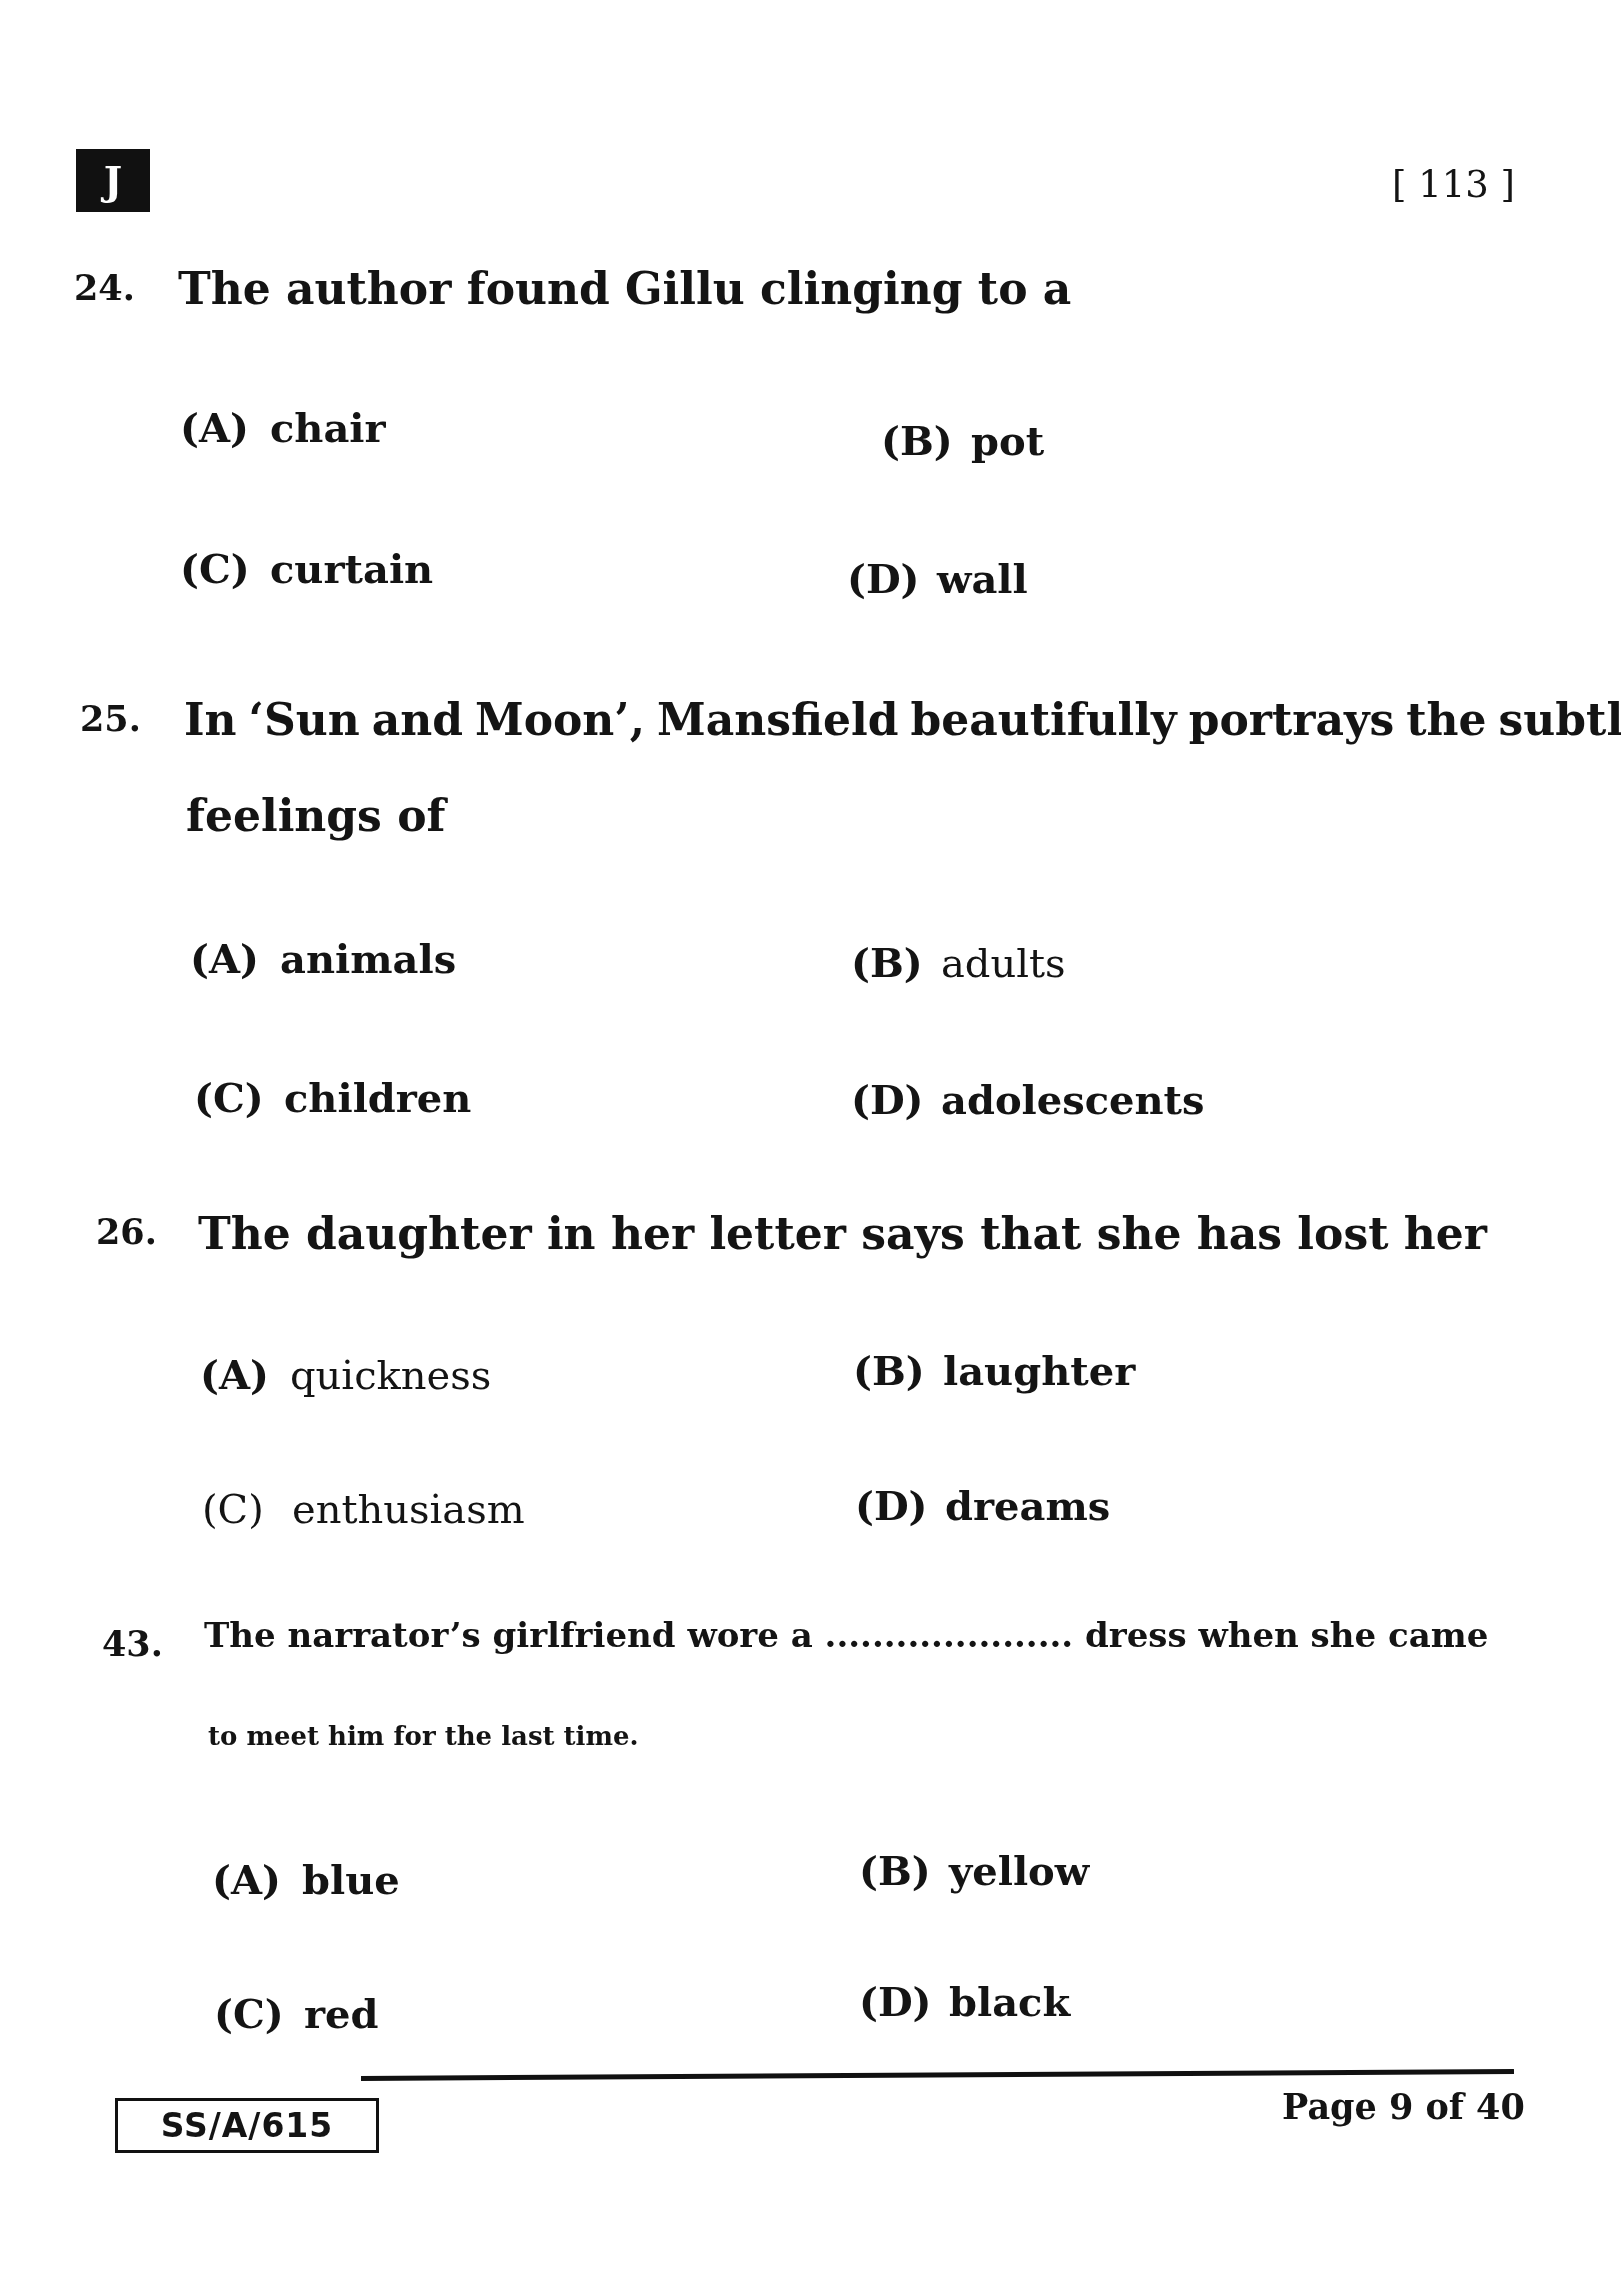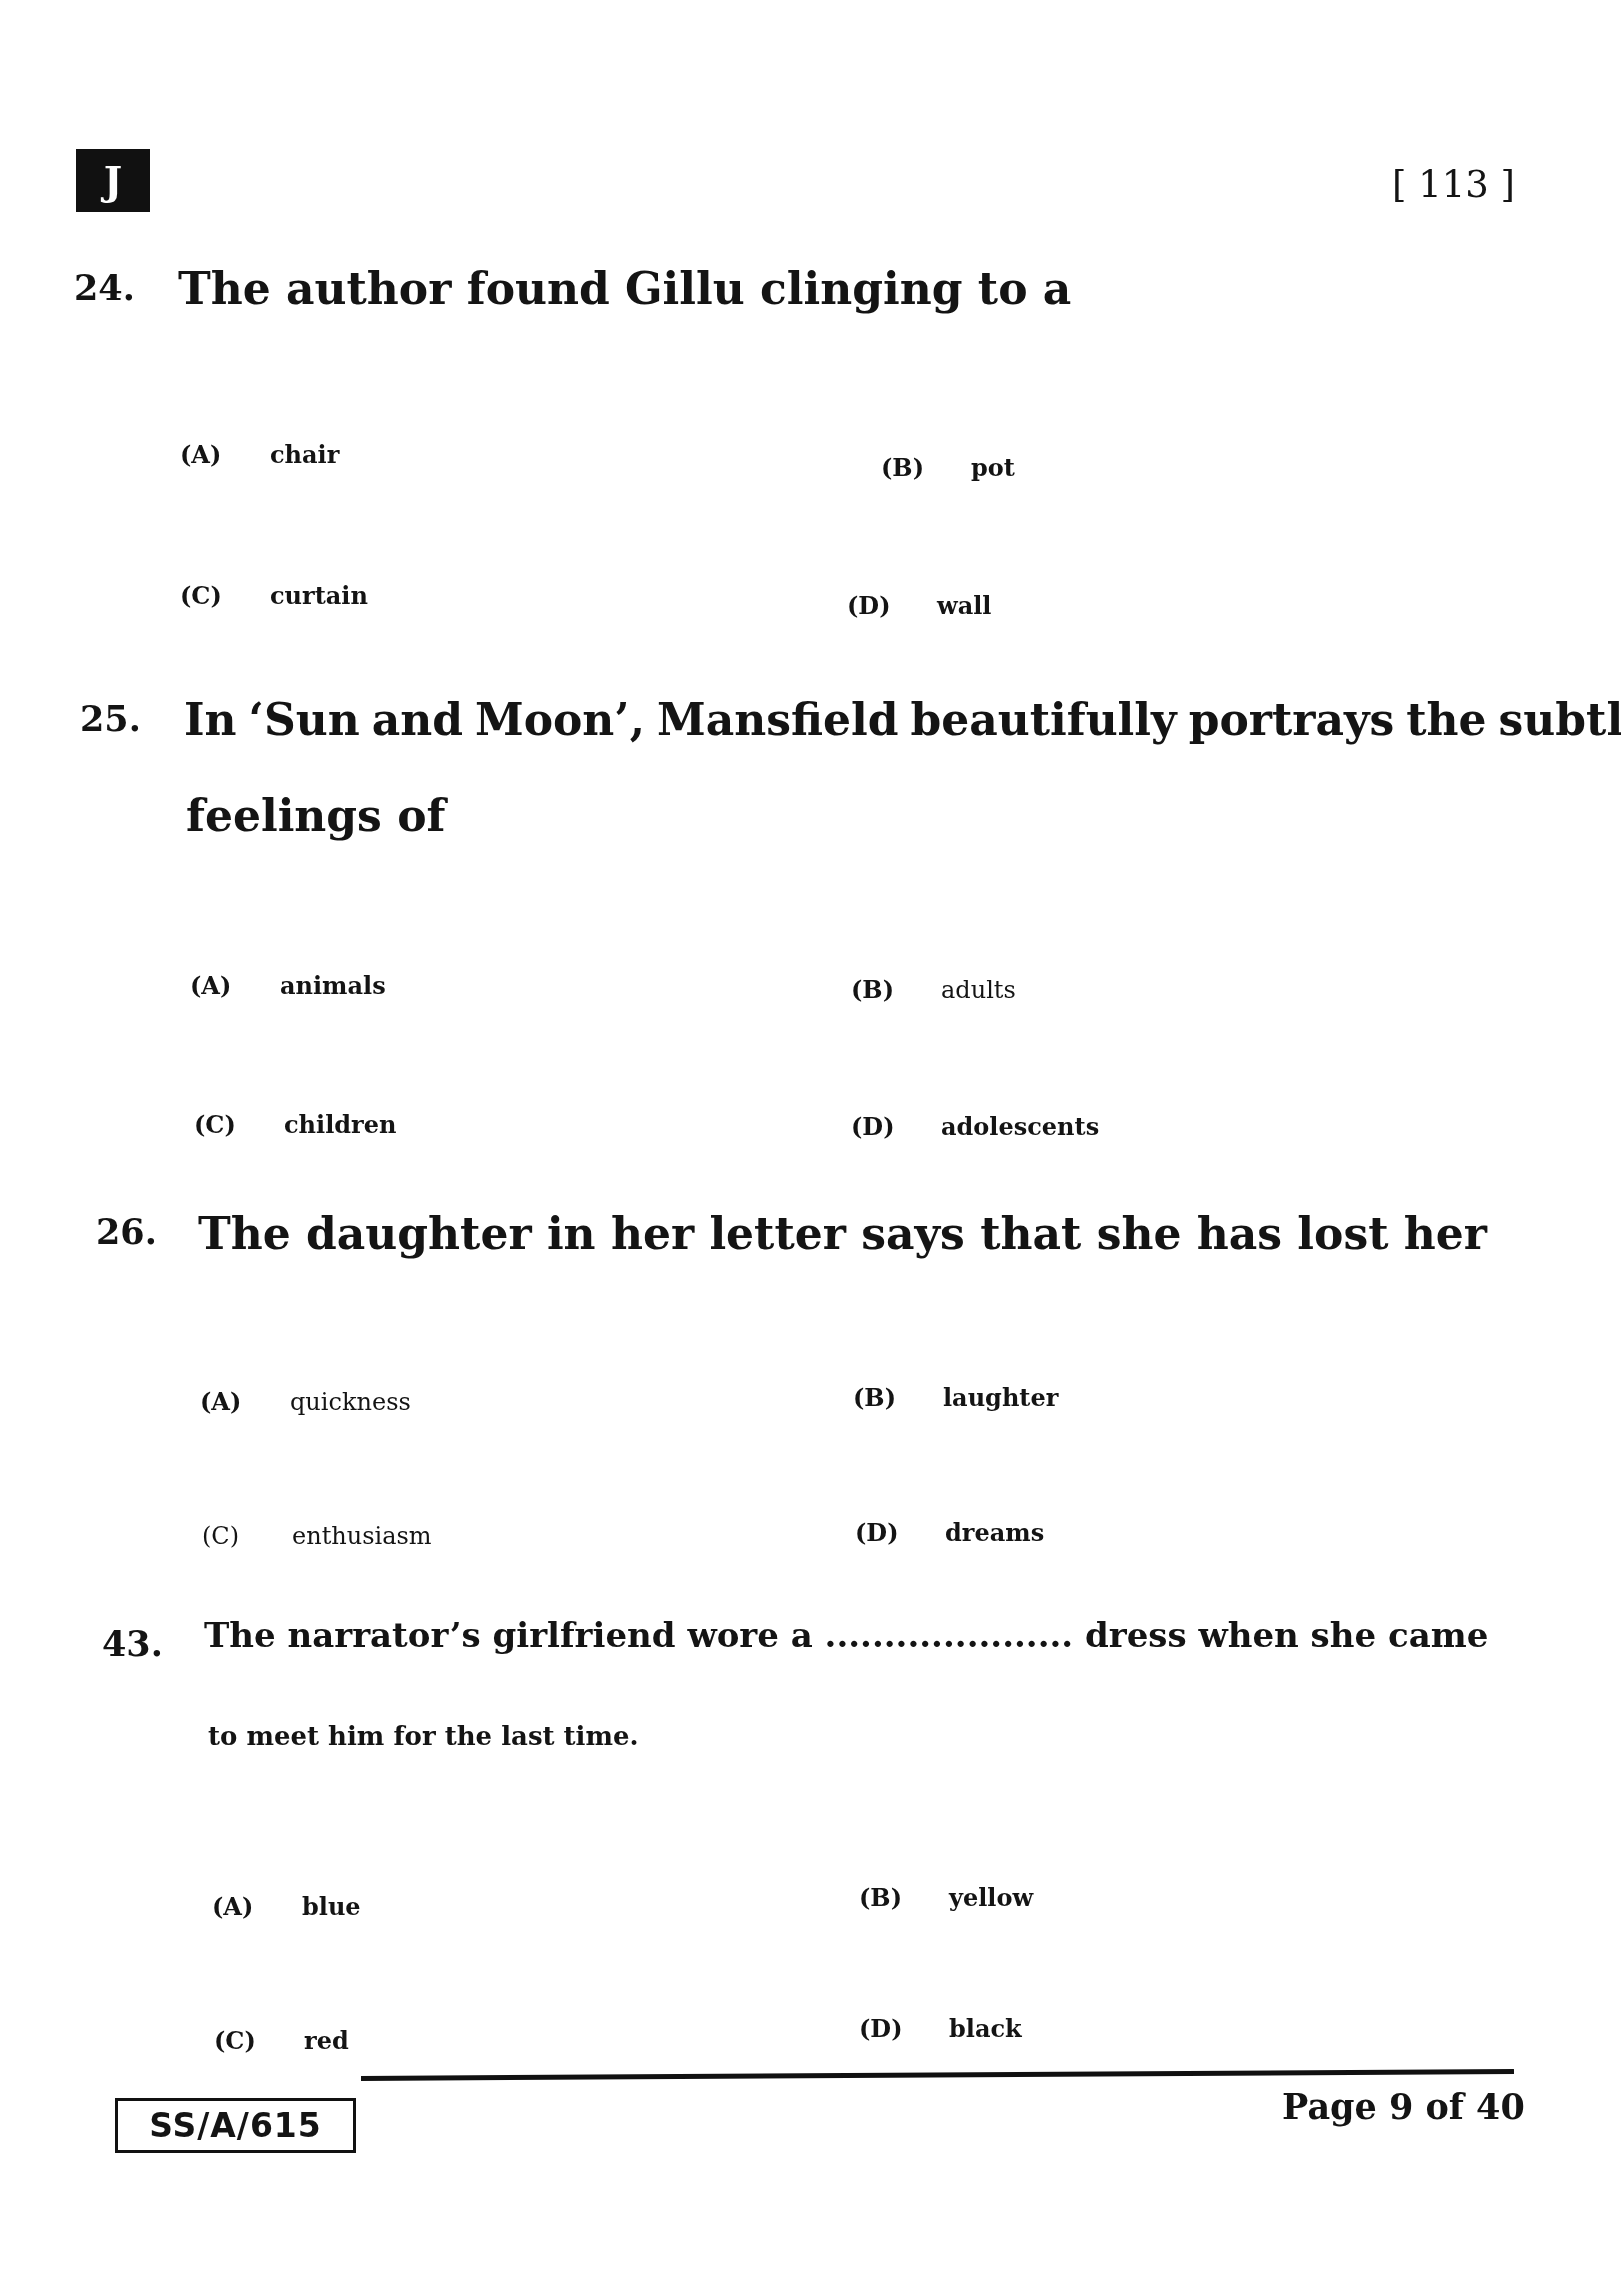--- a/index.html
+++ b/index.html
@@ -8,28 +8,28 @@
     .abs { position: absolute; white-space: nowrap; }
     .bold { font-family: "DejaVu Serif", serif; font-weight: bold; }
     .reg { font-family: "DejaVu Serif", serif; font-weight: normal; }
     .set-box {
       position: absolute; left: 76px; top: 149px; width: 74px; height: 63px;
       background: #111; color: #fff; display: flex; align-items: center; justify-content: center;
       font-family: "DejaVu Serif", serif; font-weight: bold; font-size: 39px;
     }
     .qnum { font-size: 35px; letter-spacing: 0px; }
     .qtext { font-size: 44px; }
-    .opt { font-size: 24px; margin-top: 36px; }
+    .opt { font-size: 40px; }
     .opt .lbl { display: inline-block; width: 90px; }
     .footer-line {
       position: absolute; left: 361px; top: 2076px; width: 1153px; height: 4.9px; background: #111;
       transform: rotate(-0.35deg); transform-origin: left center;
     }
     .series-box {
-      position: absolute; left: 115px; top: 2098px; width: 241px; height: 55px;
+      position: absolute; left: 115px; top: 2098px; width: 264px; height: 55px;
       border: 3.9px solid #111; box-sizing: border-box;
       font-family: "DejaVu Sans", sans-serif; font-weight: bold; font-size: 33px;
       display: flex; align-items: center; justify-content: center; letter-spacing: 1px;
     }
     .page-no { font-size: 35px; }
     .justify { display: flex; justify-content: space-between; gap: 12px; }
   </style>
 </head>
 <body>
 

